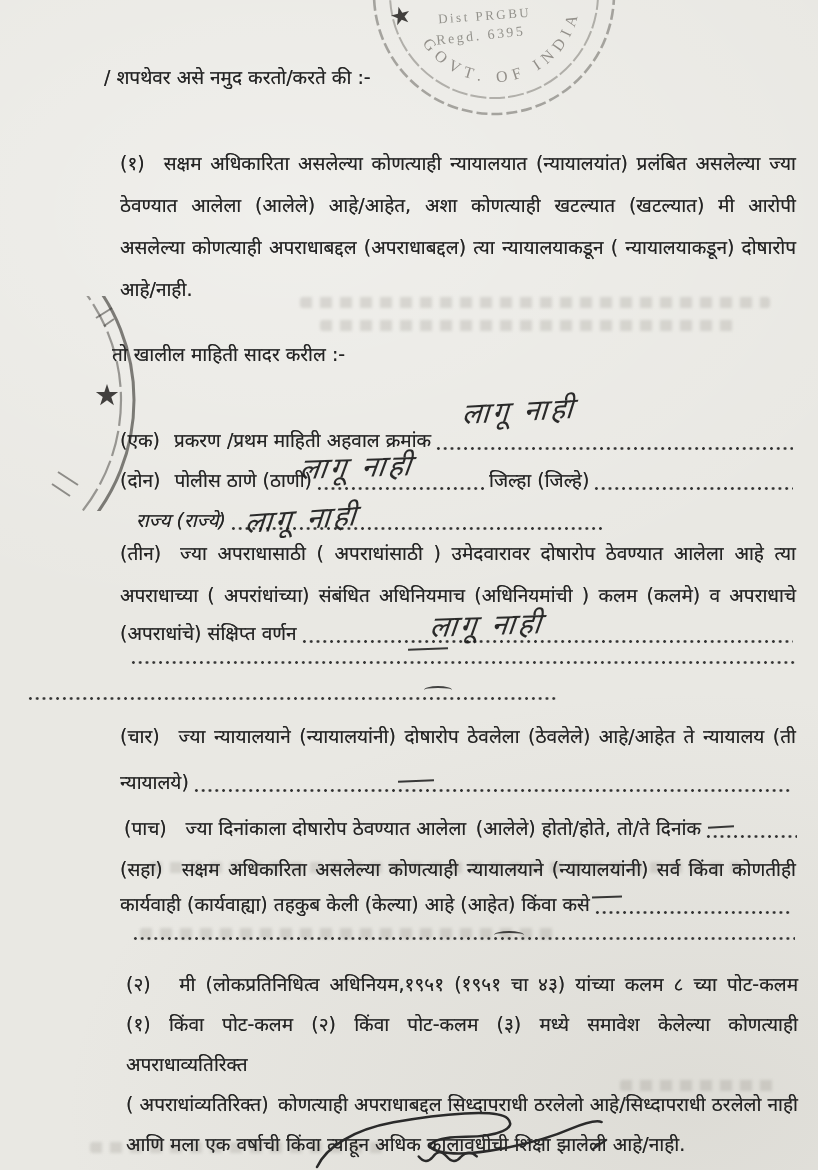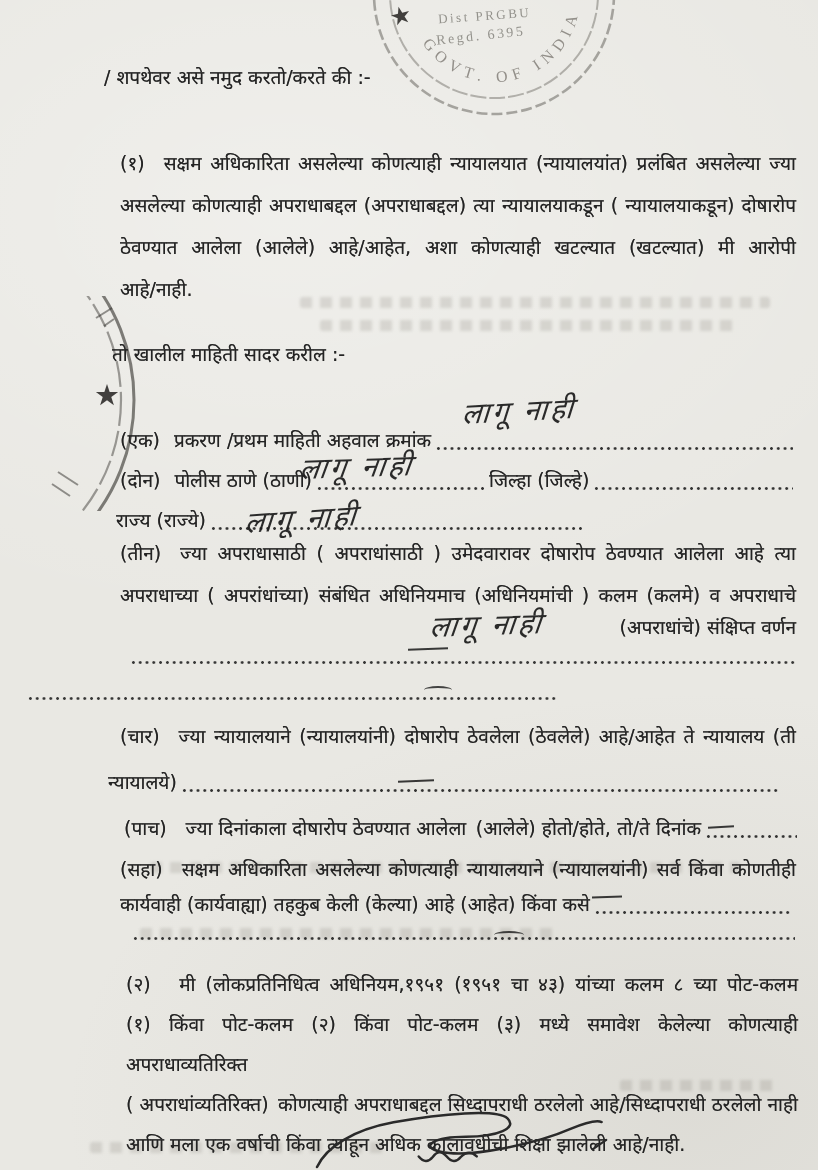--- a/index.html
+++ b/index.html
@@ -73,22 +73,22 @@
   <div class="bleed" style="left:140px;top:928px;width:420px;"></div>
   <div class="bleed" style="left:620px;top:1080px;width:160px;"></div>
   <div class="bleed" style="left:90px;top:1142px;width:300px;"></div>
 
   <div class="abs txt" style="left:104px;top:55px;width:694px;line-height:45px;">
     <div class="plain">/ शपथेवर असे नमुद करतो/करते की :-</div>
   </div>
 
   <div class="abs txt" style="left:120px;top:142px;width:676px;line-height:42px;">
     <div class="jline">(१) सक्षम अधिकारिता असलेल्या कोणत्याही न्यायालयात (न्यायालयांत) प्रलंबित असलेल्या ज्या</div>
+    <div class="jline">ठेवण्यात आलेला (आलेले) आहे/आहेत, अशा कोणत्याही खटल्यात (खटल्यात) मी आरोपी</div>
     <div class="jline">असलेल्या कोणत्याही अपराधाबद्दल (अपराधाबद्दल) त्या न्यायालयाकडून ( न्यायालयाकडून) दोषारोप</div>
-    <div class="jline">ठेवण्यात आलेला (आलेले) आहे/आहेत, अशा कोणत्याही खटल्यात (खटल्यात) मी आरोपी</div>
     <div class="plain">आहे/नाही.</div>
   </div>
 
   <div class="abs txt" style="left:112px;top:332px;width:684px;line-height:44px;">
     <div class="plain">तो खालील माहिती सादर करील :-</div>
   </div>
 
   <div class="frow" style="left:120px;top:420px;width:676px;height:34px;">
     <span class="lbl">(एक)</span>
     <span class="lbl" style="margin-left:14px;">प्रकरण /प्रथम माहिती अहवाल क्रमांक</span>
@@ -98,44 +98,44 @@
 
   <div class="frow" style="left:120px;top:460px;width:676px;height:34px;">
     <span class="lbl">(दोन)</span>
     <span class="lbl" style="margin-left:14px;">पोलीस ठाणे (ठाणी)</span>
     <span class="dots" style="flex:0 0 170px;"></span>
     <span class="lbl">जिल्हा (जिल्हे)</span>
     <span class="dots"></span>
   </div>
   <div class="hw" style="left:300px;top:446px;transform:rotate(-2deg) skewX(-9deg);">लागू नाही</div>
 
-  <div class="frow" style="left:116px;top:500px;width:676px;height:34px;">
+  <div class="frow" style="left:136px;top:500px;width:676px;height:34px;font-style:italic;">
     <span class="lbl">राज्य (राज्ये)</span>
     <span class="dots" style="flex:0 0 372px;"></span>
   </div>
   <div class="hw" style="left:245px;top:498px;transform:rotate(-4deg) skewX(-9deg);">लागू नाही</div>
 
   <div class="abs txt" style="left:120px;top:532px;width:676px;line-height:42px;">
     <div class="jline">(तीन) ज्या अपराधासाठी ( अपराधांसाठी ) उमेदवारावर दोषारोप ठेवण्यात आलेला आहे त्या</div>
     <div class="jline">अपराधाच्या ( अपरांधांच्या) संबंधित अधिनियमाच (अधिनियमांची ) कलम (कलमे) व अपराधाचे</div>
   </div>
-  <div class="frow" style="left:120px;top:615px;width:676px;height:32px;flex-direction:column;">
+  <div class="frow" style="left:120px;top:615px;width:676px;height:32px;">
     <span class="lbl">(अपराधांचे) संक्षिप्त वर्णन</span>
     <span class="dots"></span>
   </div>
   <div class="hw" style="left:430px;top:604px;transform:rotate(-2deg) skewX(-8deg);">लागू नाही</div>
   <div class="dotline" style="left:130px;top:660px;width:665px;"></div>
   <div class="dotline" style="left:27px;top:696px;width:530px;"></div>
   <div class="hmark" style="left:408px;top:648px;width:40px;transform:rotate(-2deg);"></div>
   <div class="hcurve" style="left:424px;top:686px;width:28px;"></div>
 
   <div class="abs txt" style="left:120px;top:714px;width:676px;line-height:44px;">
     <div class="jline">(चार) ज्या न्यायालयाने (न्यायालयांनी) दोषारोप ठेवलेला (ठेवलेले) आहे/आहेत ते न्यायालय (ती</div>
   </div>
-  <div class="frow" style="left:108px;top:762px;width:676px;height:34px;">
+  <div class="frow" style="left:120px;top:762px;width:676px;height:34px;">
     <span class="lbl">न्यायालये)</span>
     <span class="dots"></span>
   </div>
   <div class="hmark" style="left:398px;top:780px;width:36px;transform:rotate(-2deg);"></div>
 
   <div class="frow" style="left:124px;top:808px;width:676px;height:34px;">
     <span class="lbl">(पाच) ज्या दिनांकाला दोषारोप ठेवण्यात आलेला (आलेले) होतो/होते, तो/ते दिनांक</span>
     <span class="dots"></span>
   </div>
   <div class="hmark" style="left:708px;top:826px;width:26px;transform:rotate(-3deg);"></div>

